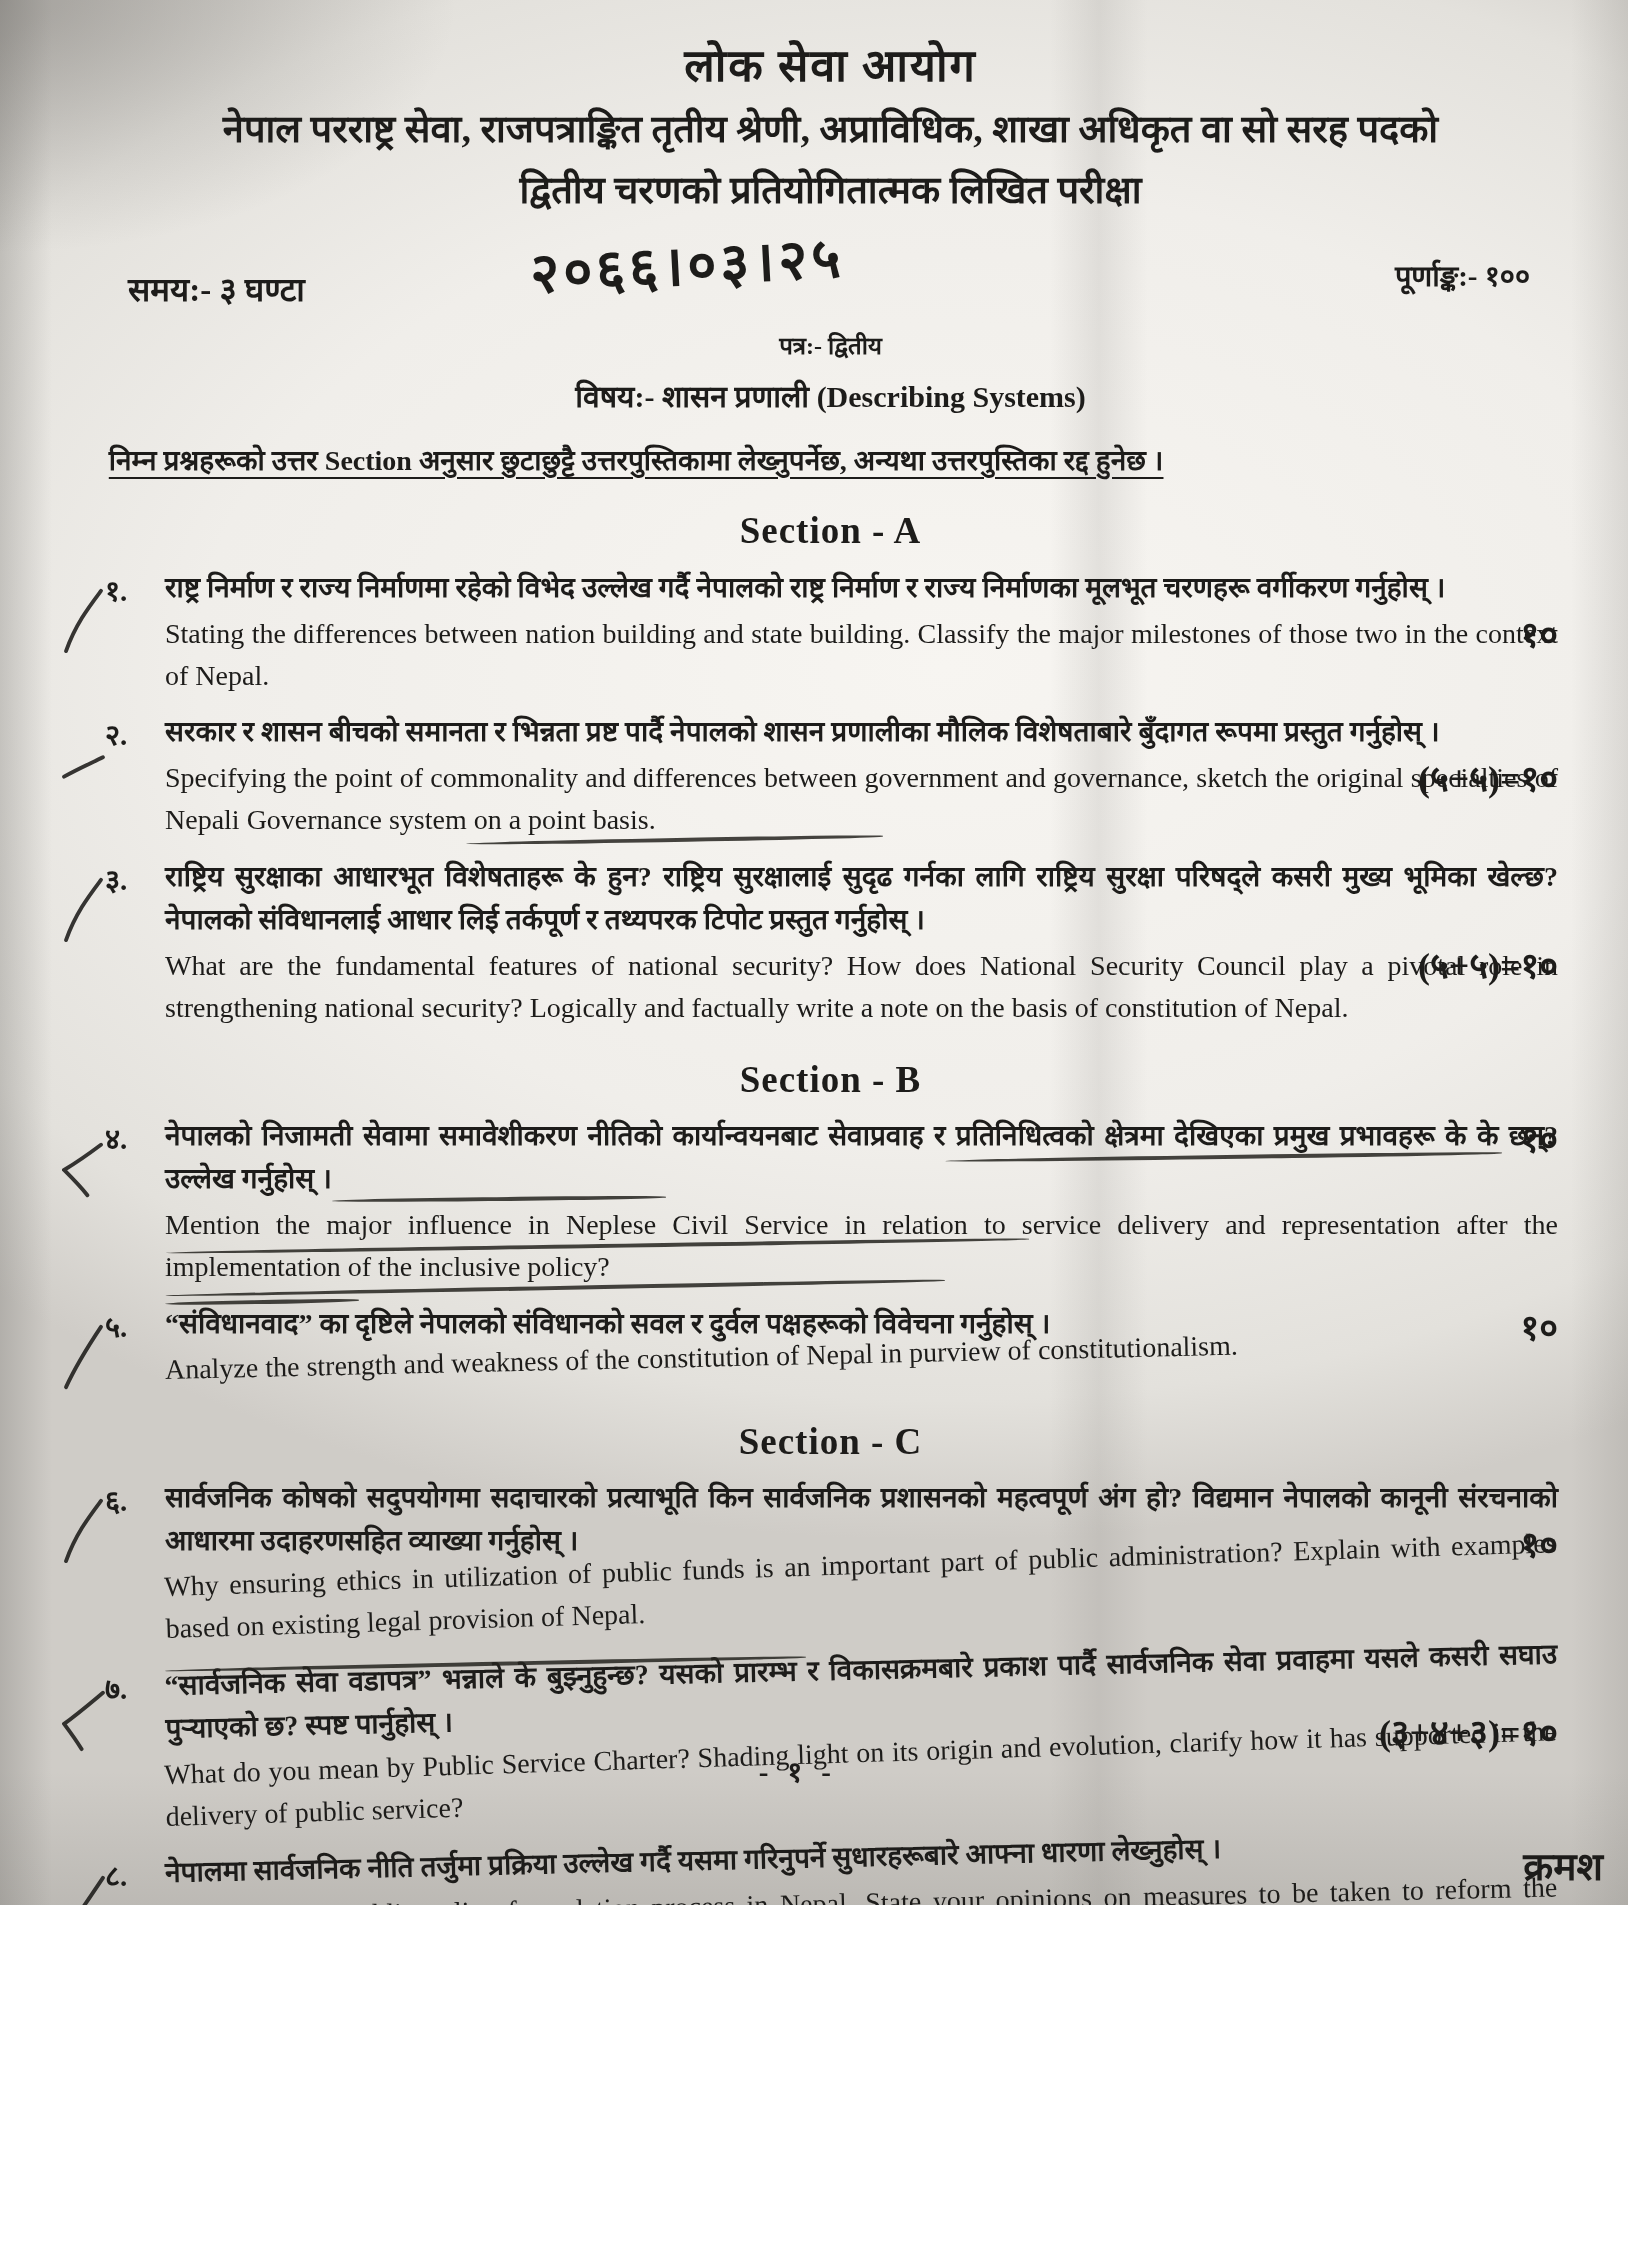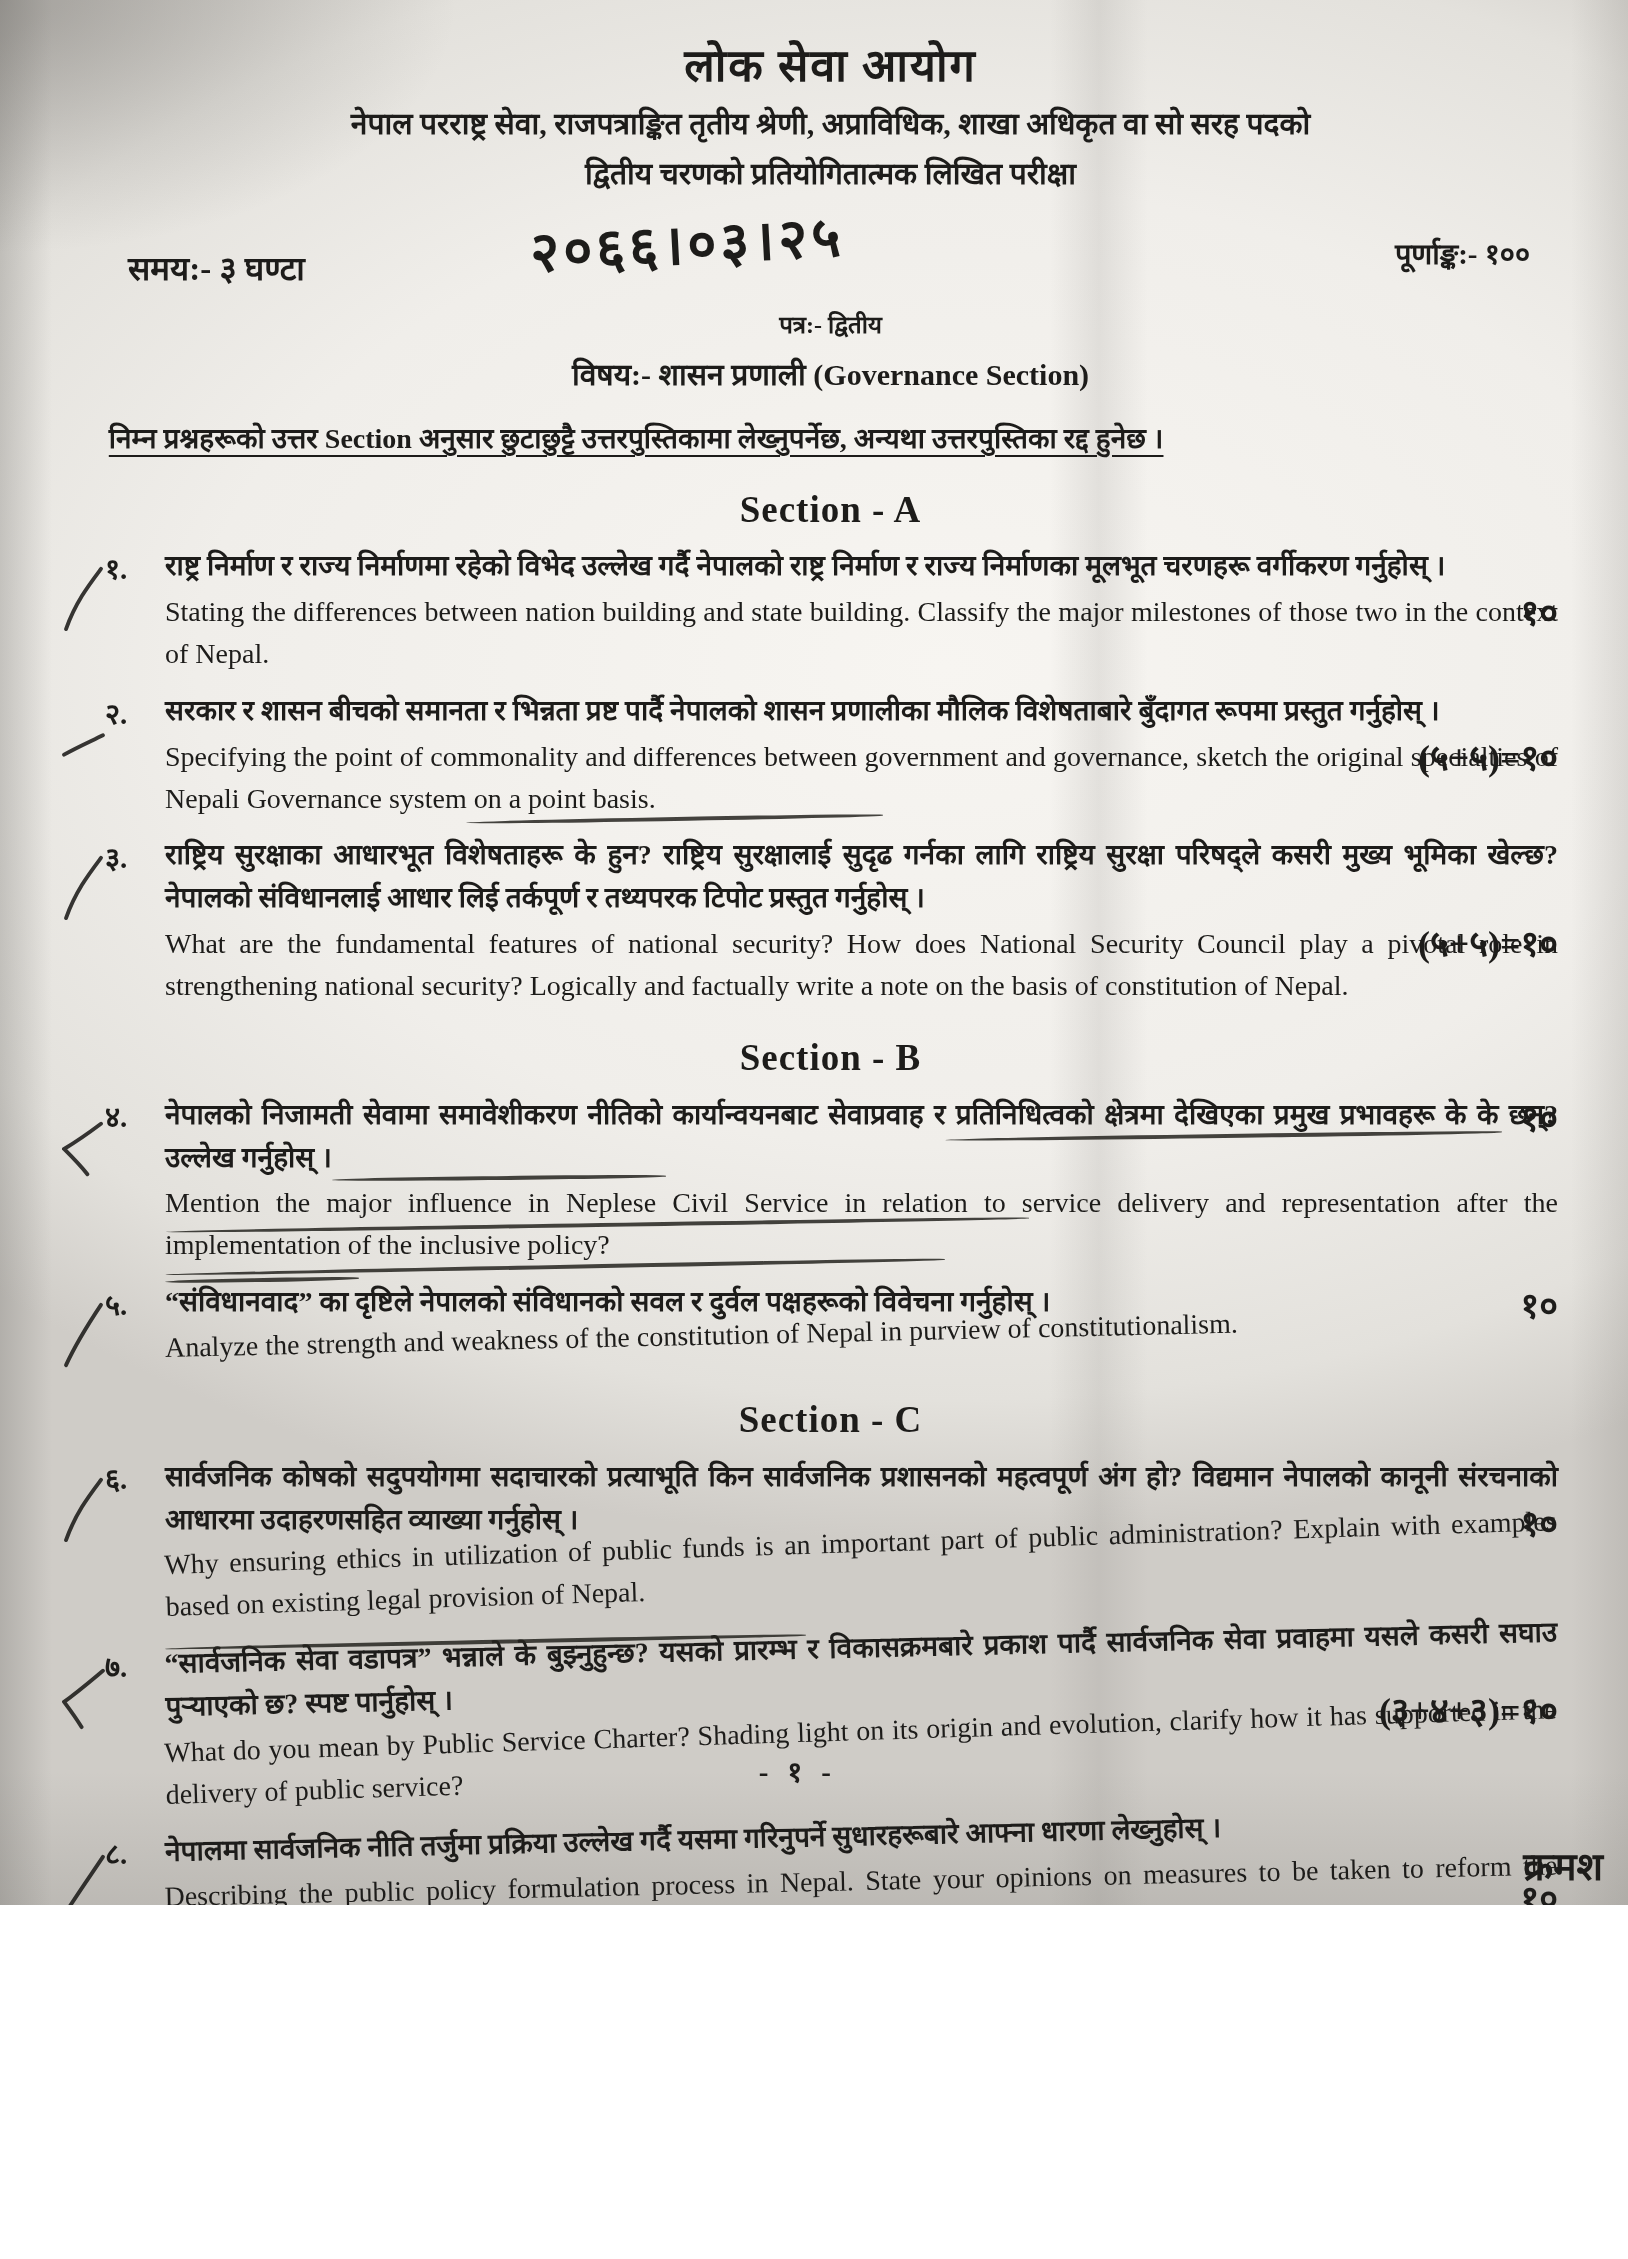--- a/index.html
+++ b/index.html
@@ -23,21 +23,21 @@
       linear-gradient(90deg, transparent 96.5%, rgba(125,122,118,.20) 100%);
   }
   .content{
     position:relative;padding:33px 70px 0 103px;
   }
   
   .org-title{
     margin:0;text-align:center;font-size:45px;font-weight:bold;letter-spacing:1.9px;
   }
   .sub{
-    margin:9.7px 0 0 0;text-align:center;font-size:30px;font-weight:600;line-height:1.35;
+    margin:9.7px 0 0 0;text-align:center;font-size:38px;font-weight:600;line-height:1.35;
   }
   .meta-row{
     position:relative;margin-top:17.5px;height:93px;
   }
   .meta-time{
     position:absolute;left:25px;top:33px;font-size:33px;font-weight:700;
   }
   .hand-date{
     position:absolute;left:427px;top:0px;font-size:56px;font-weight:bold;
     letter-spacing:3.9px;transform:rotate(-3deg);transform-origin:left center;
@@ -103,21 +103,21 @@
     <p class="sub">नेपाल परराष्ट्र सेवा, राजपत्राङ्कित तृतीय श्रेणी, अप्राविधिक, शाखा अधिकृत वा सो सरह पदको</p>
     <p class="sub">द्वितीय चरणको प्रतियोगितात्मक लिखित परीक्षा</p>
 
     <div class="meta-row">
       <span class="meta-time">समय:- ३ घण्टा</span>
       <span class="hand-date">२०६६।०३।२५</span>
       <span class="meta-marks">पूर्णाङ्क:- १००</span>
     </div>
 
     <p class="paper-no">पत्र:- द्वितीय</p>
-    <p class="subject">विषय:-  शासन प्रणाली (Governance Section)</p>
+    <p class="subject">विषय:-  शासन प्रणाली (Describing Systems)</p>
 
     <p class="instruction">निम्न प्रश्नहरूको उत्तर Section अनुसार छुटाछुट्टै उत्तरपुस्तिकामा लेख्नुपर्नेछ, अन्यथा उत्तरपुस्तिका रद्द हुनेछ ।</p>
 
     <h2 class="section-title">Section - A</h2>
 
     <div class="question">
       <svg class="tick" viewBox="0 0 44 70">
           <path d="M40,4 C28,20 14,38 4,66"></path>
         </svg>
       <div class="q-num">१.</div>

